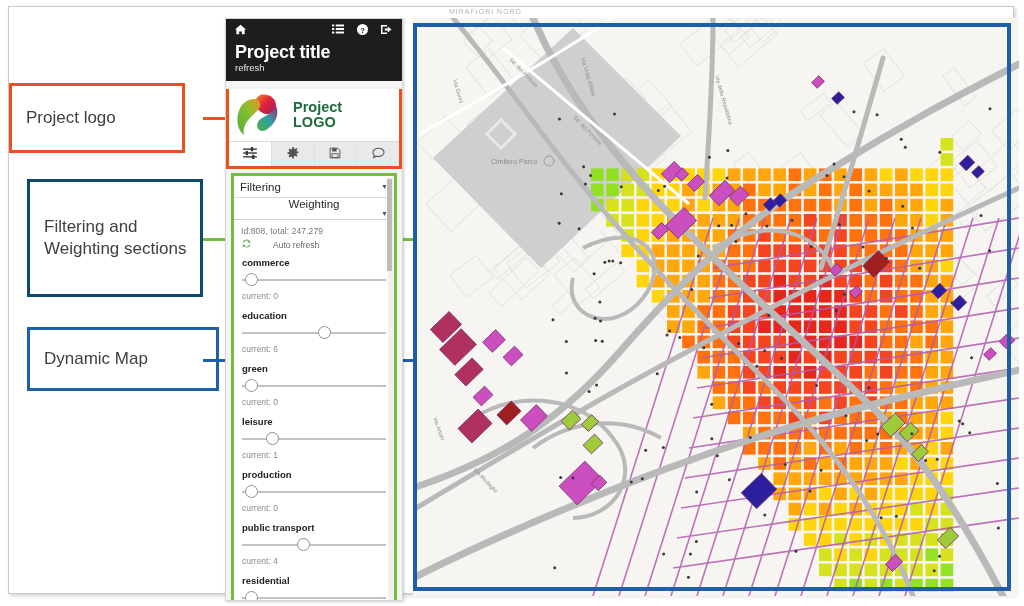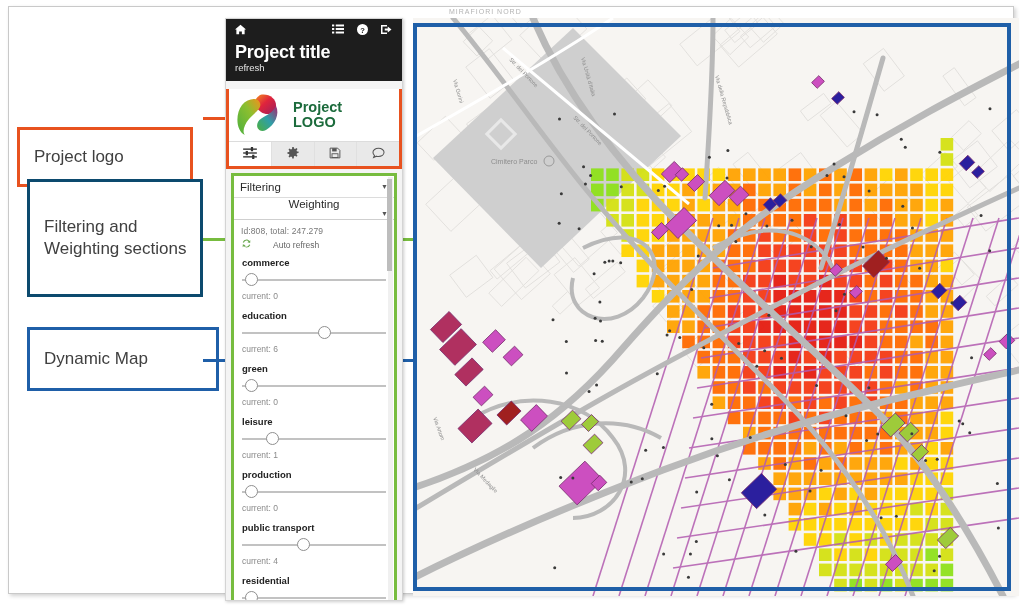--- a/index.html
+++ b/index.html
@@ -16,21 +16,21 @@
     position:absolute;left:8px;top:6px;width:1006px;height:588px;
     border:1px solid #c9c9c9;background:#fff;
     box-shadow:2px 2px 4px rgba(0,0,0,.18);
     box-sizing:border-box;
   }
 
   
   .callout{position:absolute;background:#fff;box-sizing:border-box;
            display:flex;align-items:center;padding-left:14px;}
   .callout span{font-size:17px;color:#404040;line-height:1.28;}
-  #callout-logo{left:8px;top:76px;width:176px;height:60px;border:3px solid #e8521f;margin-top:44px;}
+  #callout-logo{left:0;top:76px;width:176px;height:70px;border:3px solid #e8521f;}
   #callout-filter{left:18px;top:172px;width:176px;height:118px;border:3px solid #0c4a6e;}
   #callout-map{left:18px;top:320px;width:192px;height:64px;border:3px solid #1f5fa8;}
 
   .lead{position:absolute;height:3px;}
   #lead-logo{left:194px;top:110px;width:26px;background:#e8521f;}
   #lead-filter{left:194px;top:231px;width:210px;background:#77bc3f;}
   #lead-map{left:194px;top:352px;width:210px;background:#1f5fa8;}
 
   
   #app{

